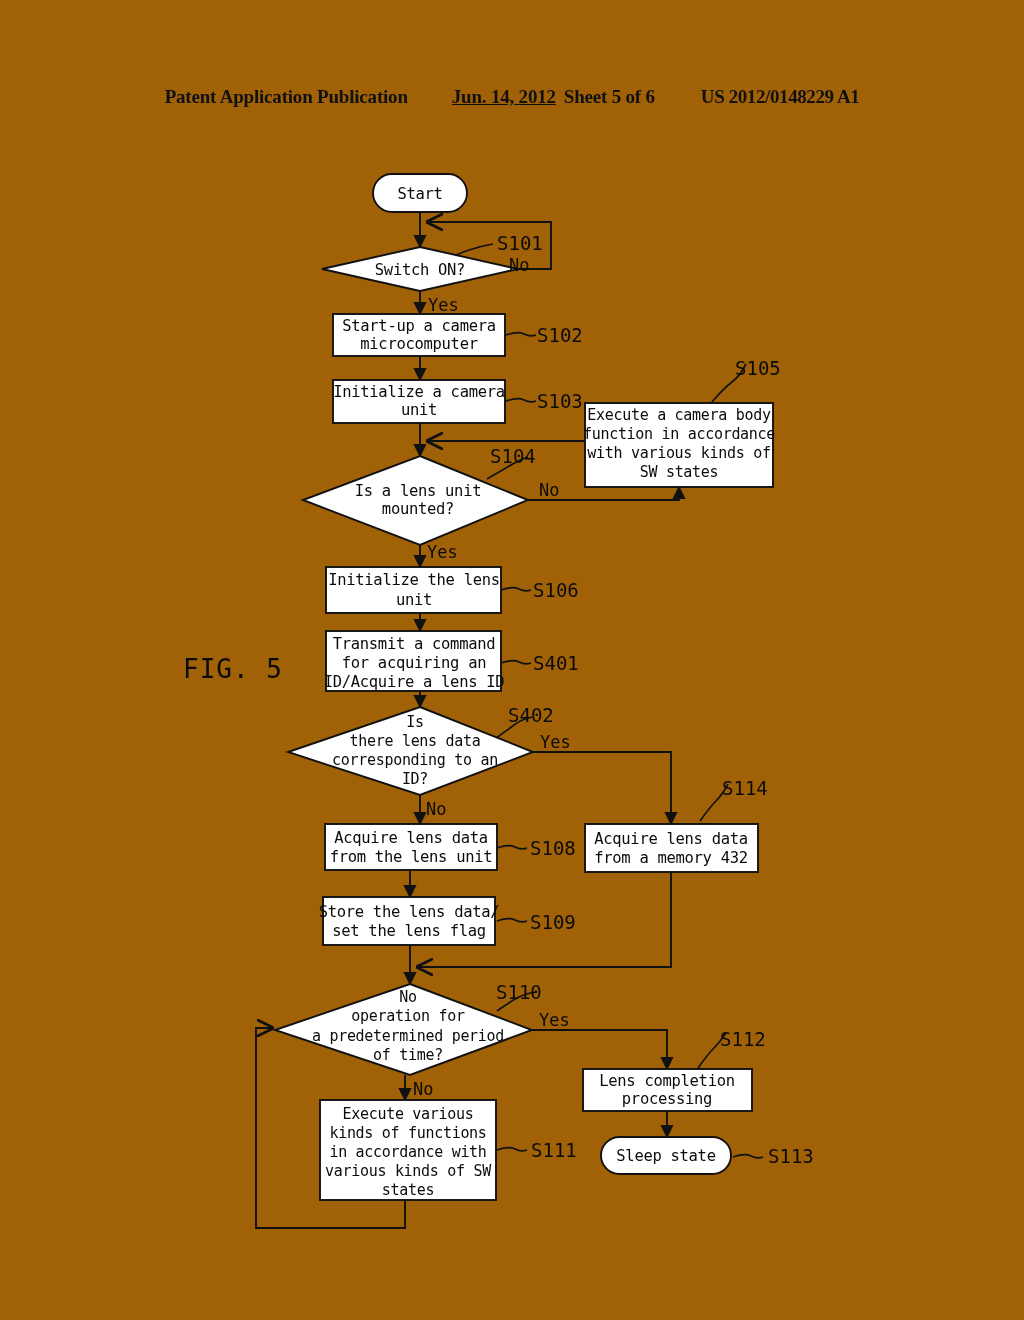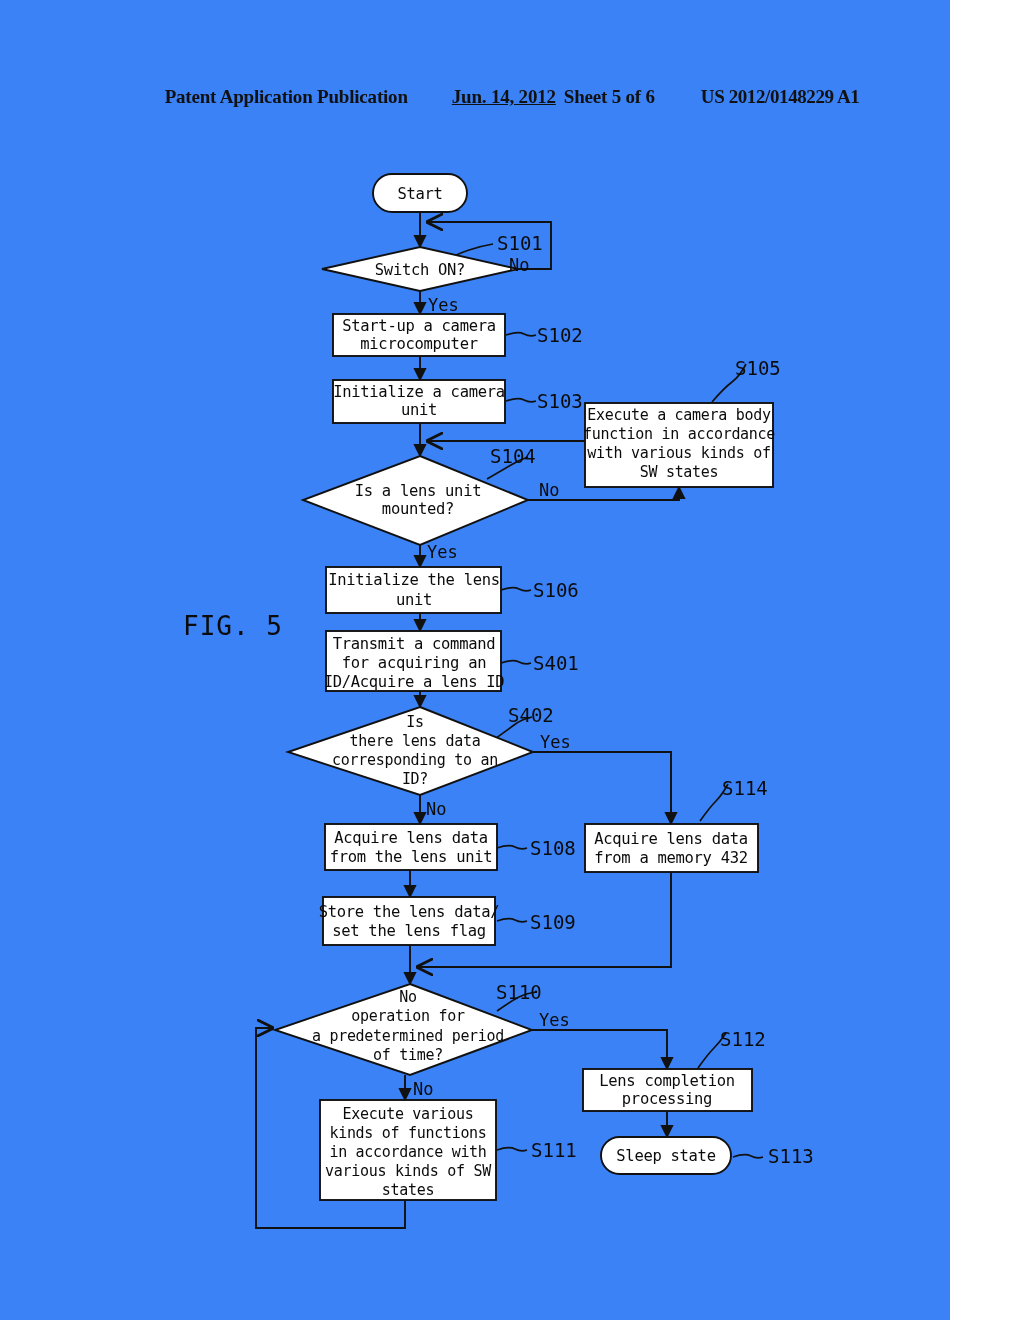--- a/index.html
+++ b/index.html
@@ -2,23 +2,23 @@
 <html><head>
 <meta charset="utf-8">
 <style>
   html, body {
     margin: 0;
     padding: 0;
     background: #ffffff;
   }
   #page {
     position: relative;
-    width: 950px;
+    width: 1024px;
     height: 1320px;
-    background: #3b82f6;
+    background: #a16207;
     overflow: hidden;
     font-family: "DejaVu Sans Mono", monospace;
   }
   
   #header {
     position: absolute;
     top: 86px;
     left: 0;
     width: 1024px;
     height: 26px;
@@ -34,21 +34,21 @@
   }
   #header .h-pub { margin-right: 44px; }
   #header .h-date { margin-right: 8px; text-decoration: underline; }
   #header .h-sheet { margin-right: 46px; }
   #header .h-num { letter-spacing: -0.4px; }
 
   
   #fig-label {
     position: absolute;
     left: 183px;
-    top: 611px;
+    top: 654px;
     font-family: "DejaVu Sans Mono", monospace;
     font-size: 26px;
     letter-spacing: 1px;
     color: #0b0b0b;
   }
 
   
   #flow {
     position: absolute;
     left: 0;

